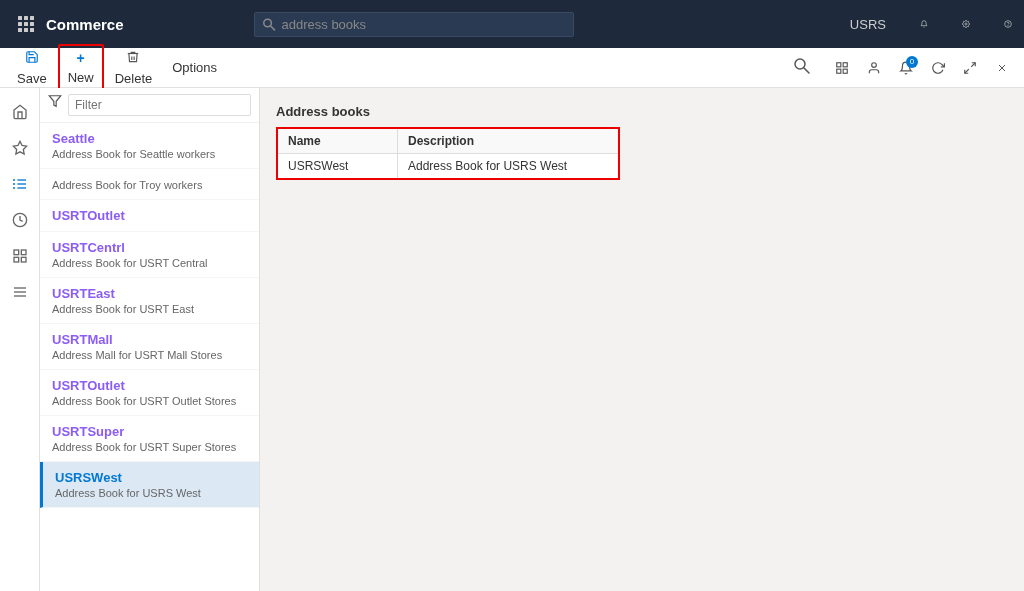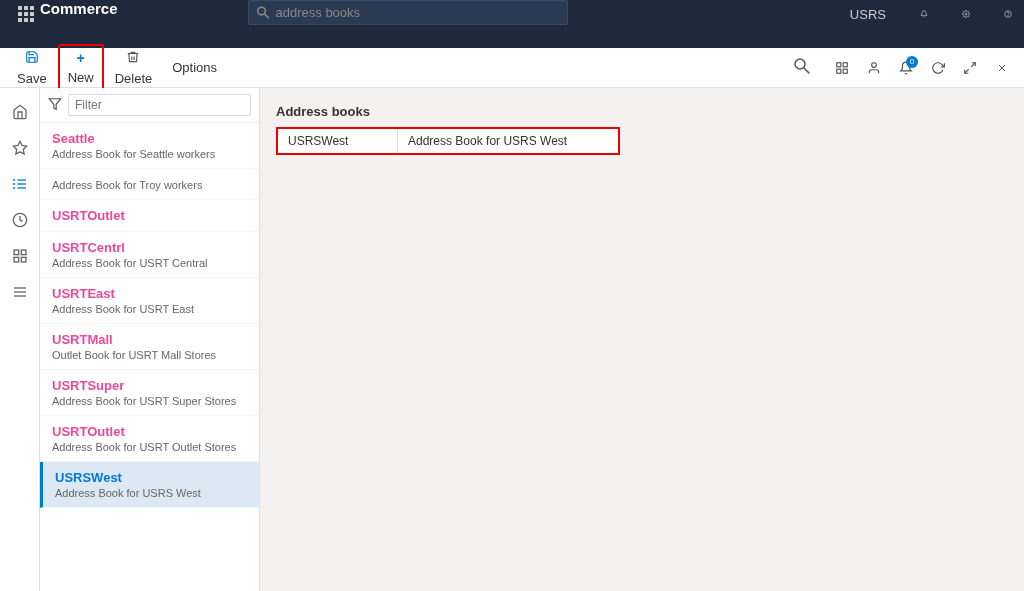--- a/index.html
+++ b/index.html
@@ -3,23 +3,23 @@
   <meta charset="utf-8">
   <style>
     * { box-sizing: border-box; margin: 0; padding: 0; }
     body { font-family: 'Segoe UI', sans-serif; font-size: 13px; background: #f3f2f1; overflow: hidden; width: 1024px; height: 591px; }
 
     
     .top-nav {
       height: 48px;
       background: #1e2a3b;
       display: flex;
-      align-items: flex-start;
+      align-items: center;
       padding: 0 12px;
-      gap: 0;
+      gap: 6px;
     }
     .top-nav-grid {
       color: #aaa;
       font-size: 16px;
       cursor: pointer;
       display: flex;
       align-items: center;
       justify-content: center;
       width: 28px;
       height: 28px;
@@ -147,21 +147,21 @@
       width: 220px;
       background: #fff;
       border-right: 1px solid #e0e0e0;
       display: flex;
       flex-direction: column;
     }
     .list-panel-header {
       padding: 6px 8px;
       border-bottom: 1px solid #f0f0f0;
       display: flex;
-      align-items: center;
+      align-items: flex-start;
       gap: 6px;
     }
     .list-filter-icon {
       color: #555;
       font-size: 14px;
       cursor: pointer;
     }
     .list-search {
       flex: 1;
       border: 1px solid #ddd;
@@ -179,21 +179,21 @@
       border-bottom: 1px solid #f5f5f5;
       cursor: pointer;
     }
     .list-item.selected {
       background: #dce9f5;
       border-left: 3px solid #0078d4;
     }
     .list-item-name {
       font-weight: 600;
       font-size: 13px;
-      color: #ec4899;
+      color: #8b5cf6;
     }
     .list-item.selected .list-item-name { color: #0078d4; }
     .list-item-desc {
       font-size: 11px;
       color: #666;
       margin-top: 2px;
     }
 
     
     .content-area {
@@ -475,40 +475,44 @@
         <div class="list-item">
     <div class="list-item-name">USRTCentrl</div>
     <div class="list-item-desc">Address Book for USRT Central</div>
   </div>
         <div class="list-item">
     <div class="list-item-name">USRTEast</div>
     <div class="list-item-desc">Address Book for USRT East</div>
   </div>
         <div class="list-item">
     <div class="list-item-name">USRTMall</div>
-    <div class="list-item-desc">Outlet Book for USRT Mall Stores</div>
+    <div class="list-item-desc">Address Mall for USRT Mall Stores</div>
+  </div>
+        <div class="list-item">
+    <div class="list-item-name">USRTOutlet</div>
+    <div class="list-item-desc">Address Book for USRT Outlet Stores</div>
   </div>
         <div class="list-item">
     <div class="list-item-name">USRTSuper</div>
     <div class="list-item-desc">Address Book for USRT Super Stores</div>
-  </div>
-        <div class="list-item">
-    <div class="list-item-name">USRTOutlet</div>
-    <div class="list-item-desc">Address Book for USRT Outlet Stores</div>
   </div>
         <div class="list-item selected">
     <div class="list-item-name">USRSWest</div>
     <div class="list-item-desc">Address Book for USRS West</div>
   </div>
       </div>
   </div>
 
   <div class="content-area">
     <div class="content-section-title">Address books</div>
     <div class="address-books-grid">
+      <div class="grid-header">
+        <div class="grid-header-cell name-col">Name</div>
+        <div class="grid-header-cell desc-col">Description</div>
+      </div>
       <div id="grid-rows-container">
           <div class="grid-row">
     <div class="grid-cell name-cell">USRSWest</div>
     <div class="grid-cell desc-cell">Address Book for USRS West</div>
   </div>
         </div>
     </div>
   </div>
 
 </div>

